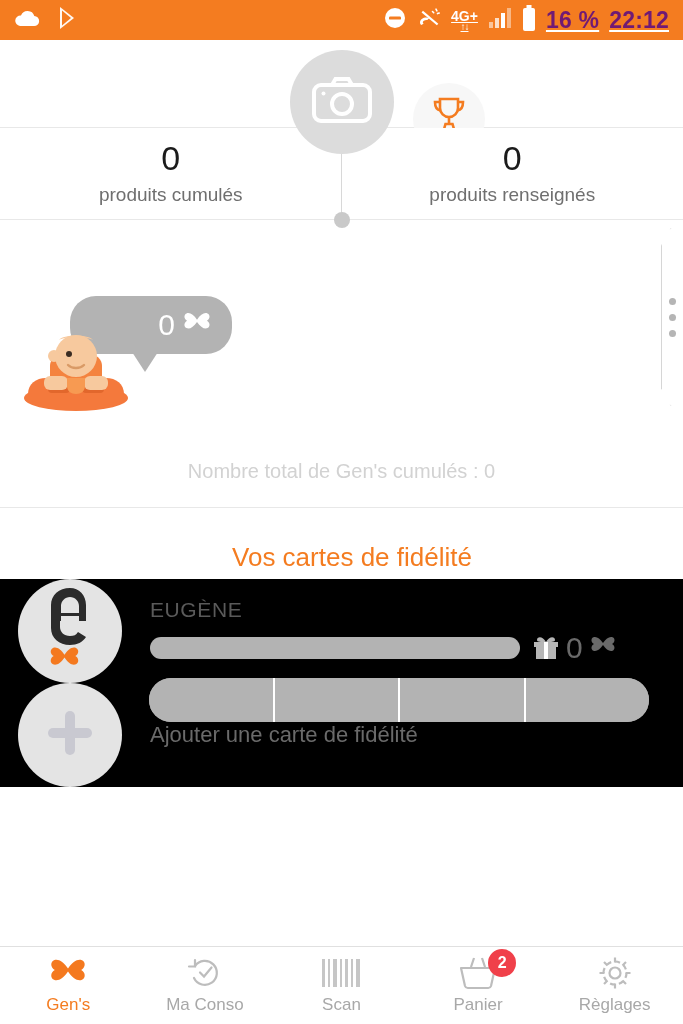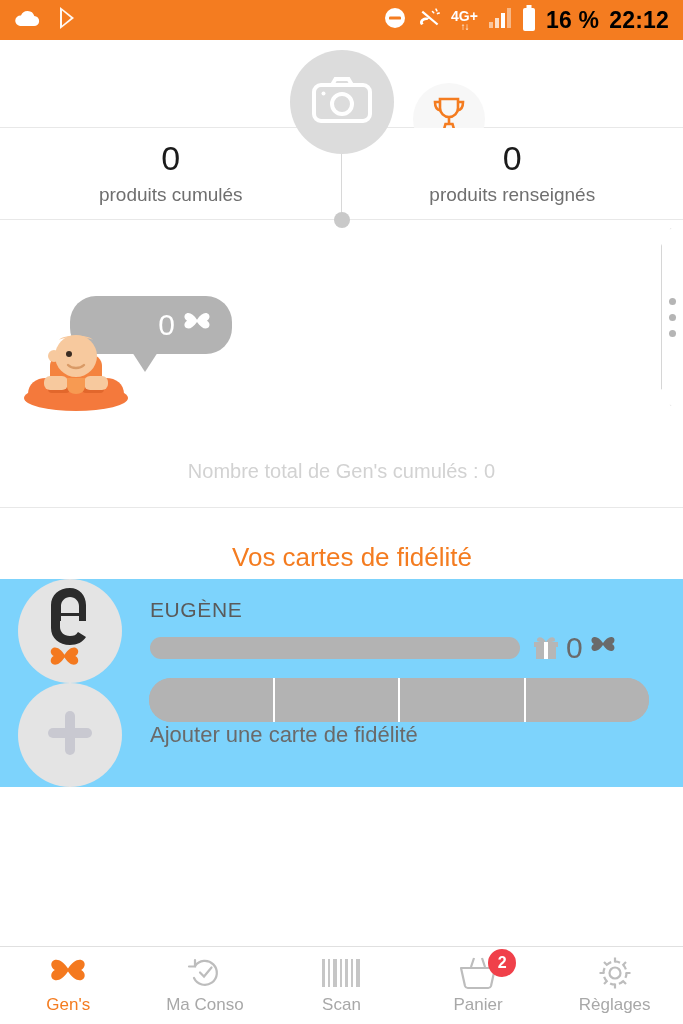--- a/index.html
+++ b/index.html
@@ -8,25 +8,25 @@
     font-family:"Liberation Sans", sans-serif;
     background:#ffffff;
     overflow:hidden;
     position:relative;
   }
 
   
   .statusbar{
     height:40px; width:683px; background:#F47C20;
     display:flex; align-items:center; justify-content:space-between;
-    padding:0 14px; color:#ffffff;
+    padding:0 14px; color:#ffffff;text-decoration:underline;
   }
   .sb-left{ display:flex; align-items:center; gap:18px; }
   .sb-right{ display:flex; align-items:center; gap:10px; }
-  .sb-text{ font-size:23px; font-weight:bold; letter-spacing:.2px; color:#000000; }
+  .sb-text{ font-size:23px; font-weight:bold; letter-spacing:.2px; color:#701a75; }
   .sb-4g{ display:flex; flex-direction:column; align-items:center; line-height:1; }
   .sb-4g .lbl{ font-size:14px; font-weight:bold; }
   .sb-4g .arr{ font-size:10px; margin-top:-1px; letter-spacing:-1px;}
 
   
   .header{
     position:relative; height:88px; width:683px; background:#fff;
     border-bottom:1px solid #e8e8e8;
   }
   .camera-btn{
@@ -101,21 +101,21 @@
 
   .cumul{
     text-align:center; color:#d2d2d2; font-size:20px; margin-top:20px;
   }
 
   
   .fid-title{
     text-align:center; color:#F47C20; font-size:26px; padding-top:34px; padding-bottom:6px;padding-left:21px;
   }
   .card-row{
-    display:flex; align-items:center; height:104px; padding-left:18px; background:#7dd3fc;
+    display:flex; align-items:center; height:104px; padding-left:18px; background:#000000;
   }
   .card-avatar{
     width:104px; height:104px; border-radius:50%; background:#e4e4e4; flex:0 0 104px;
     display:flex; align-items:center; justify-content:center;
   }
   .card-main{ flex:1; padding-left:28px; padding-right:10px; }
   .card-name{ font-size:21px; color:#5a5a5a; letter-spacing:.6px; margin-bottom:10px; }
   .card-bar-row{ display:flex; align-items:center; gap:12px; }
   .card-bar{ flex:1; height:22px; border-radius:11px; background:#b3b3b3; max-width:370px;}
   .card-pts{ display:flex; align-items:center; gap:6px; }

